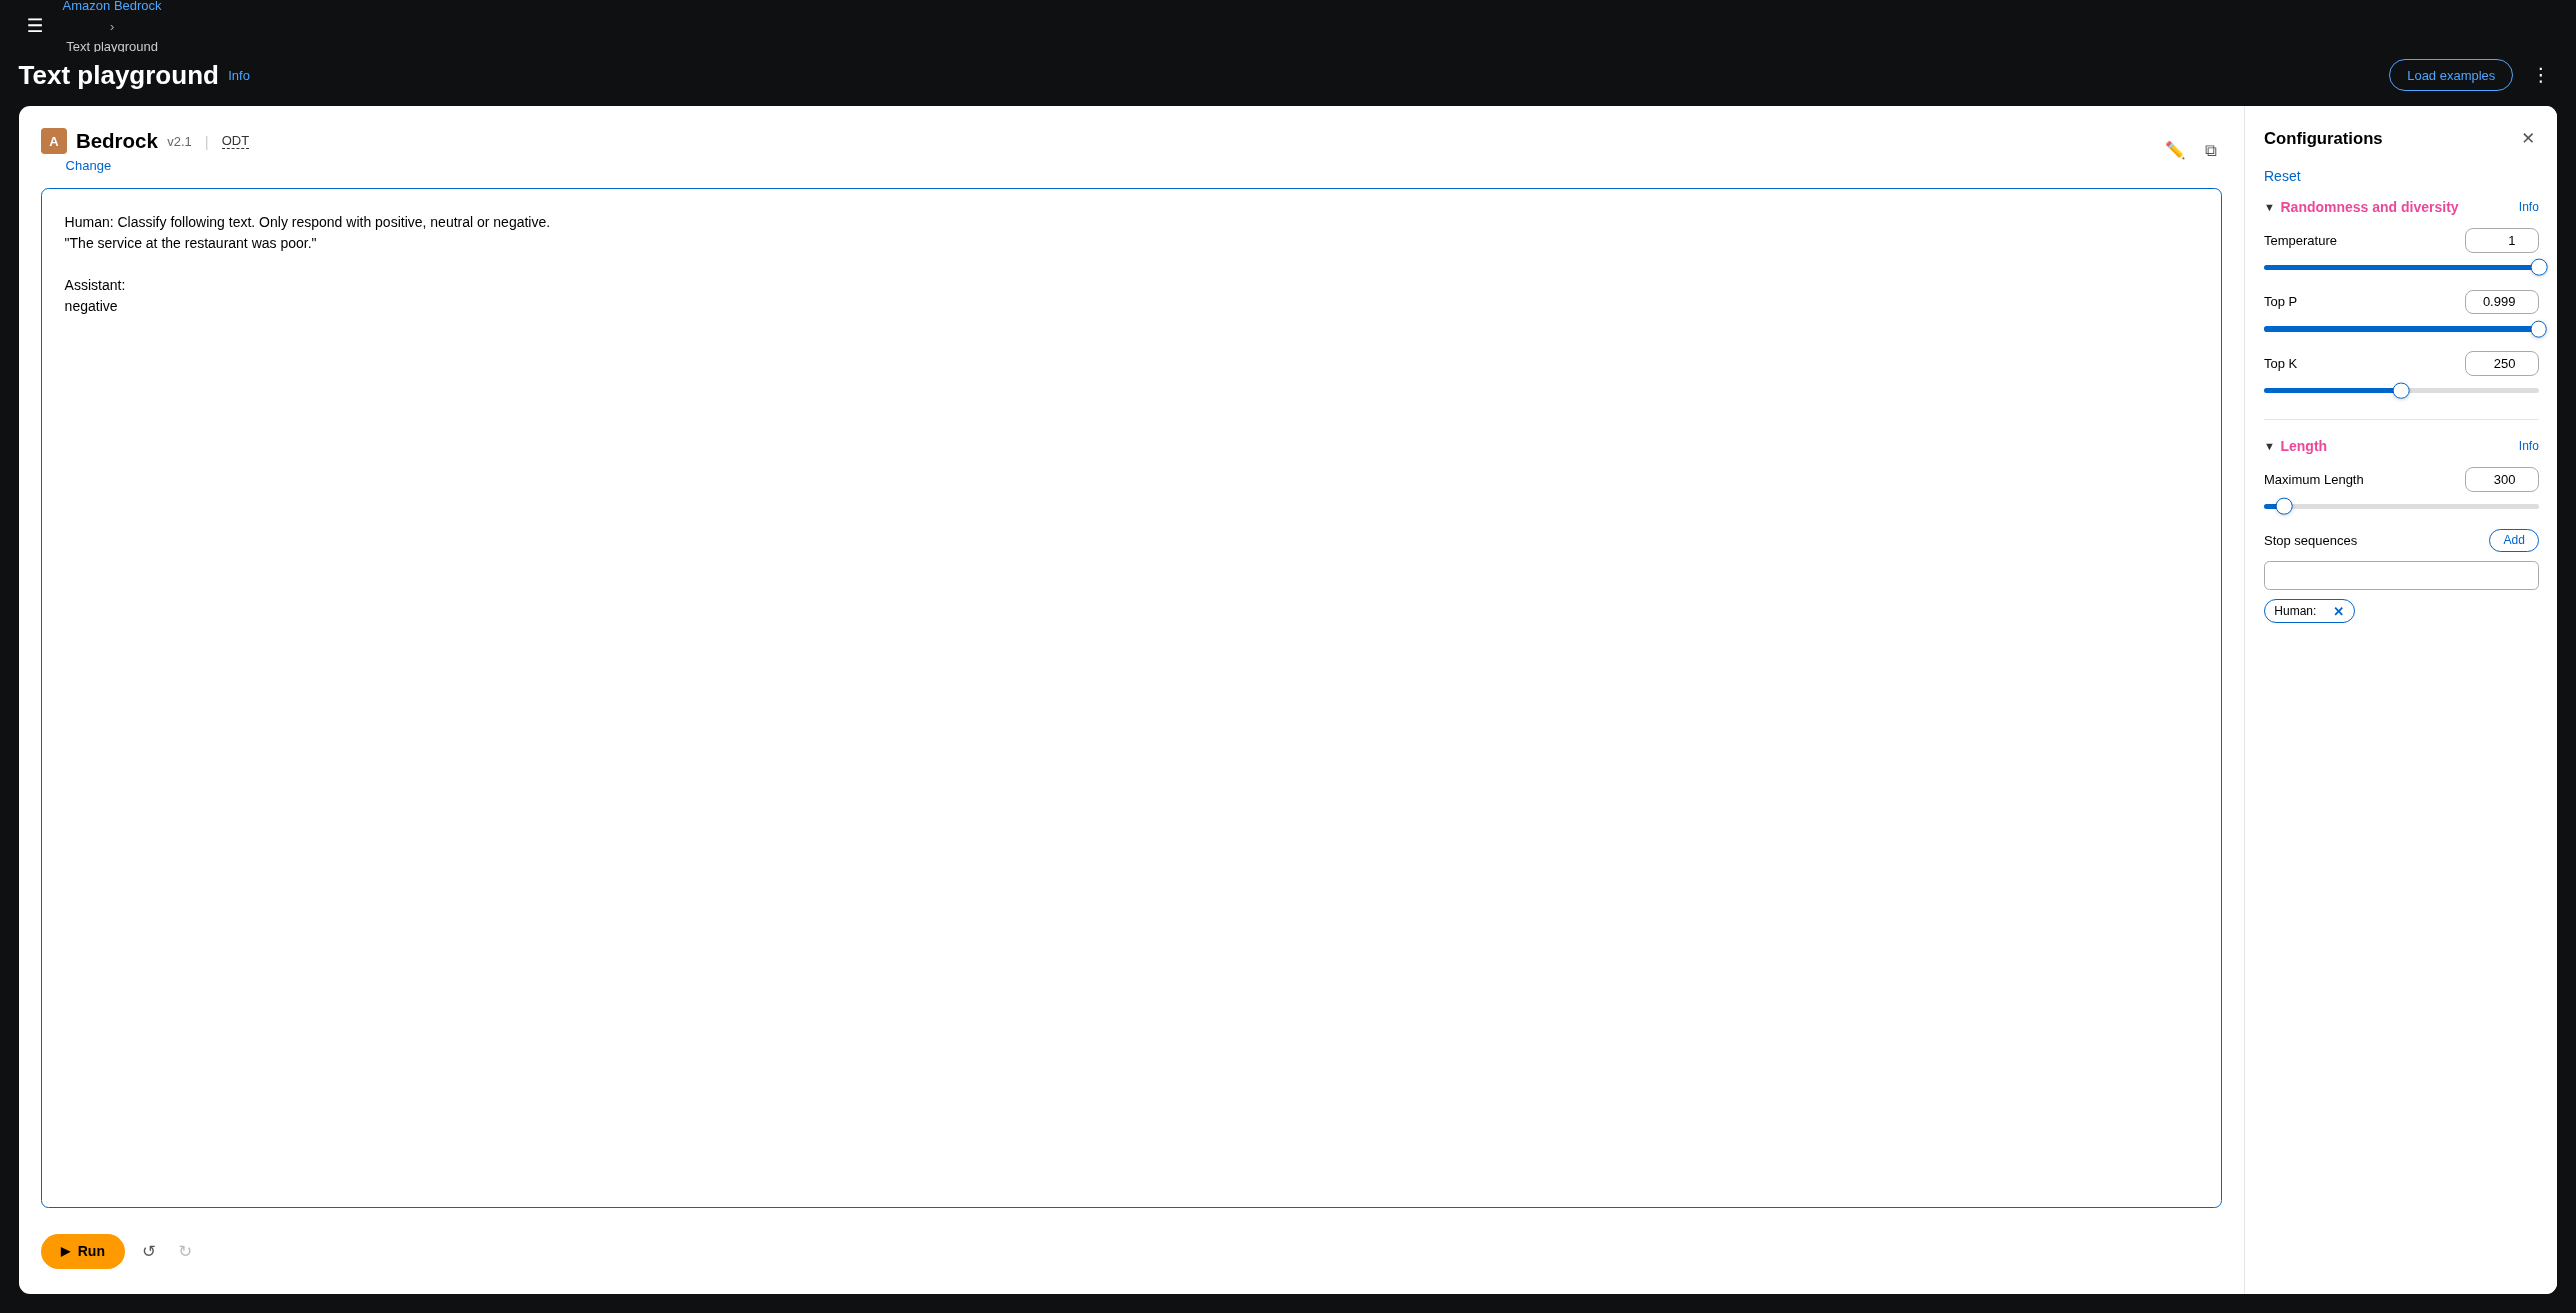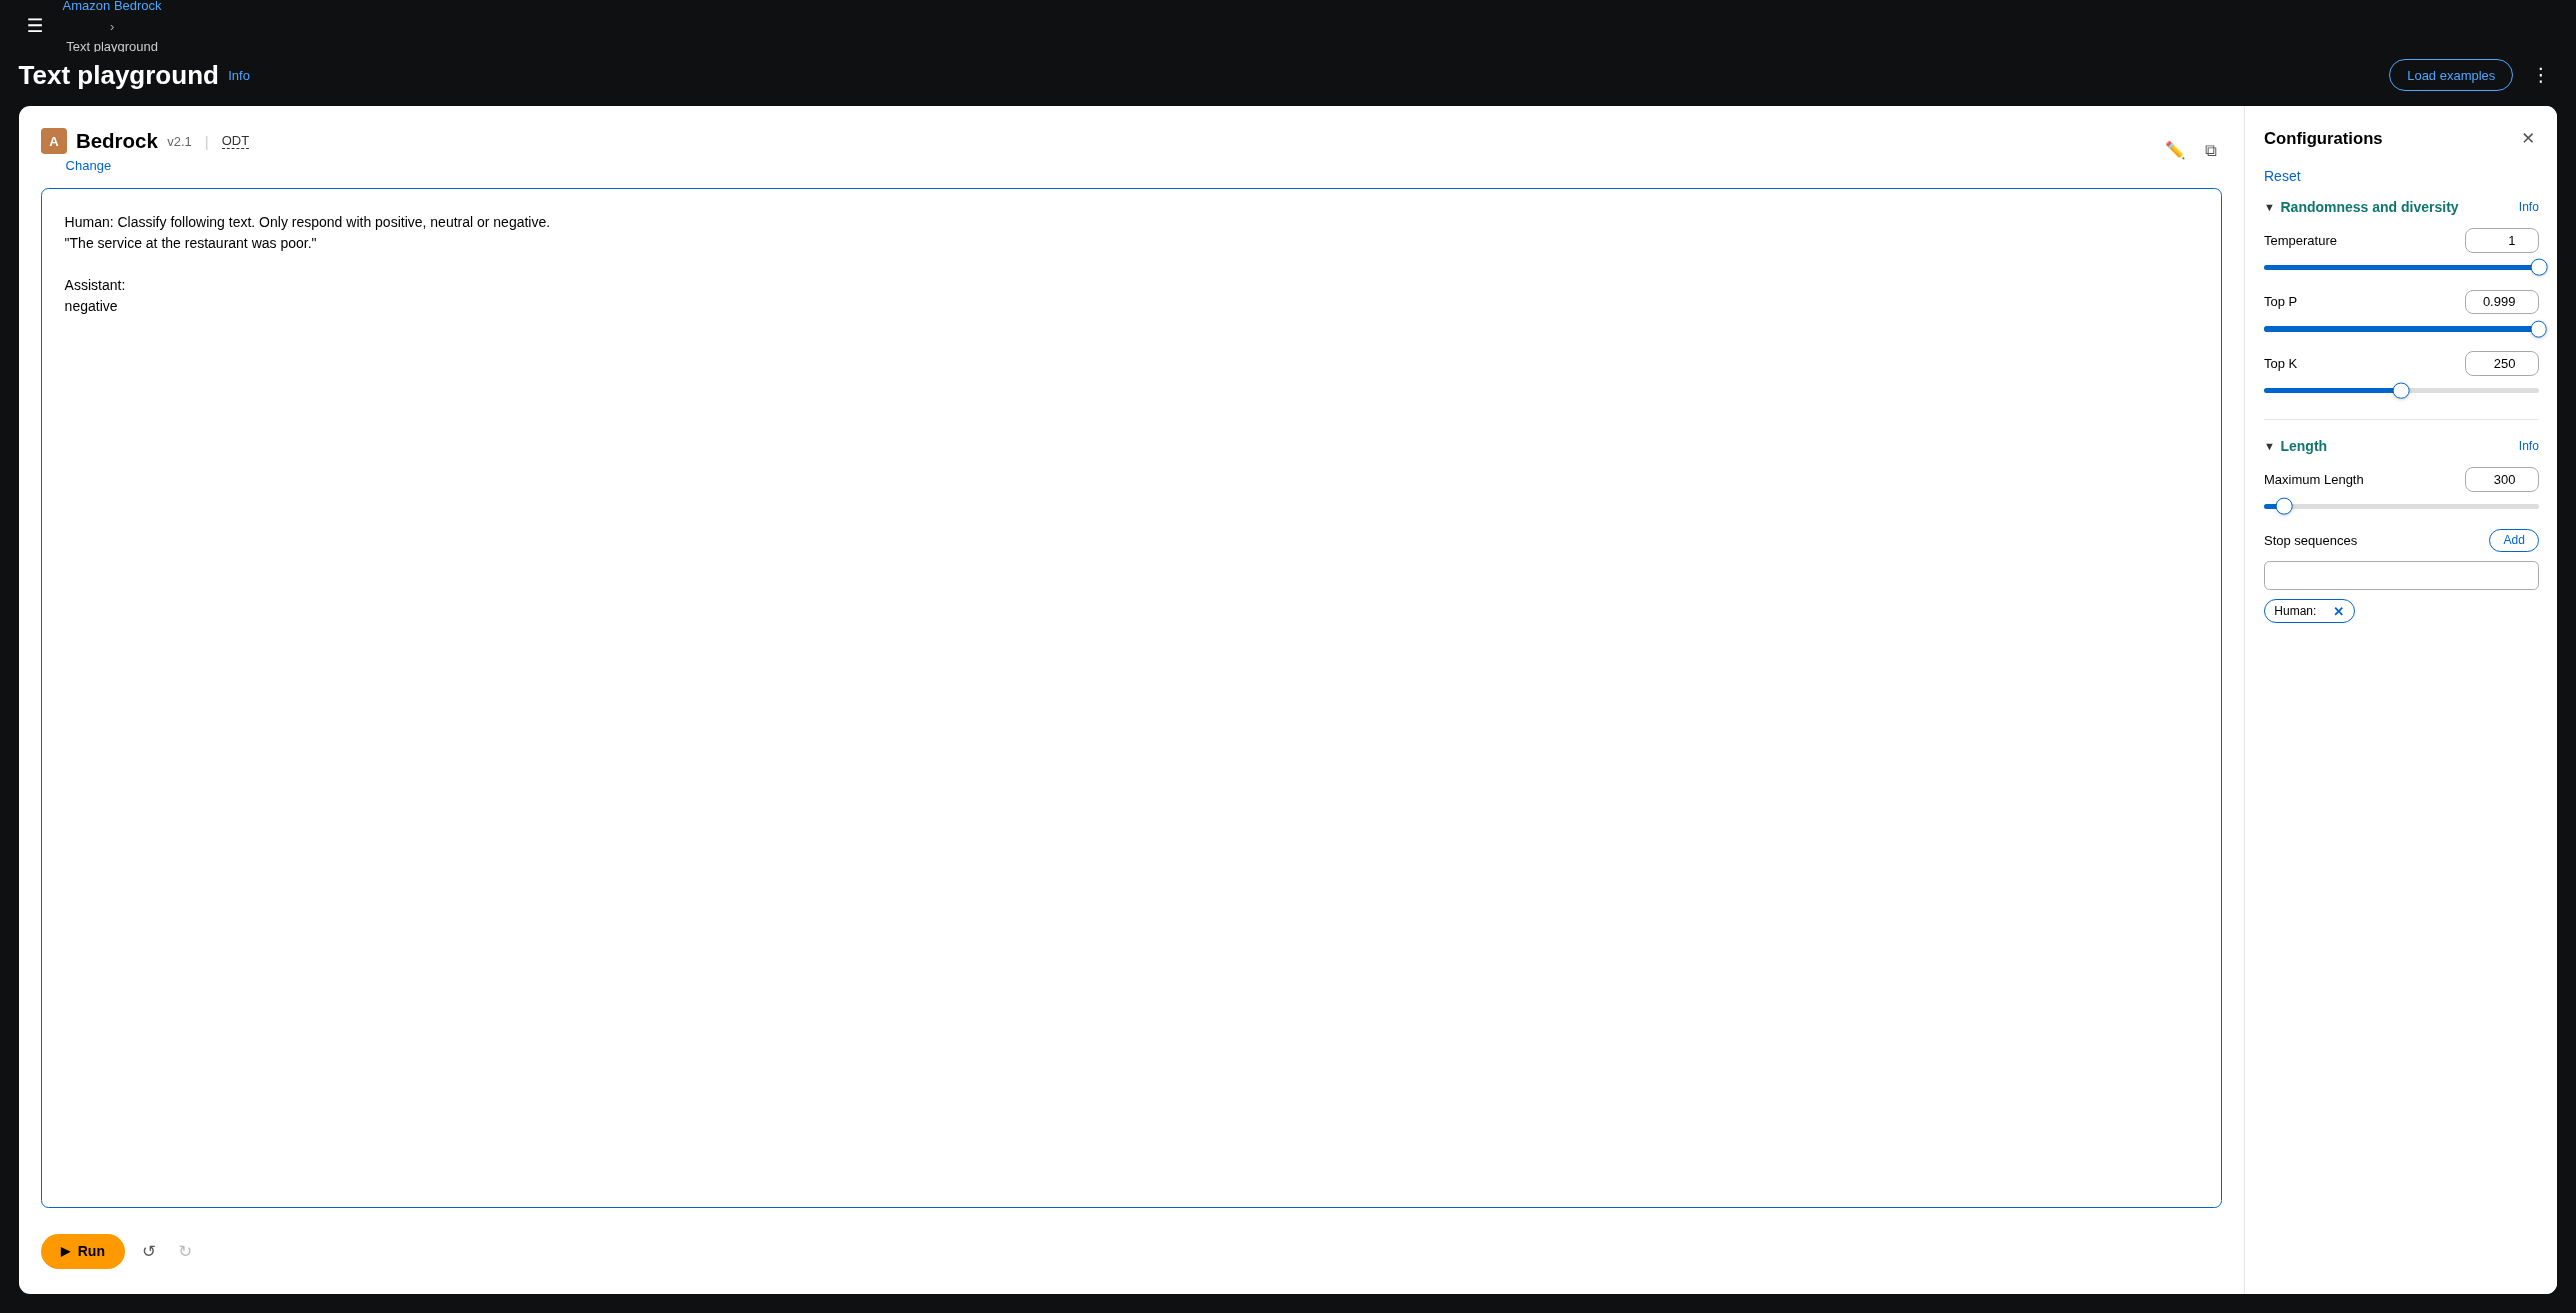--- a/index.html
+++ b/index.html
@@ -292,21 +292,21 @@
       align-items: center;
       gap: 5.6px;
     }
     .section-arrow {
       font-size: 11px;
       color: #333;
     }
     .section-title {
       font-size: 14px;
       font-weight: 600;
-      color: #0f766e;
+      color: #ec4899;
     }
     .section-info {
       color: #0066cc;
       font-size: 12px;
       cursor: pointer;
     }
 
     
     .config-item {
       display: flex;

